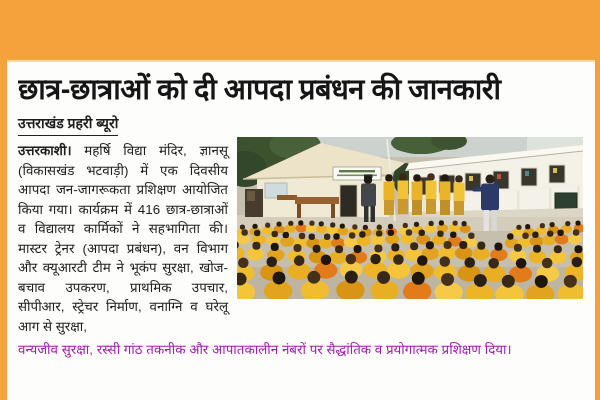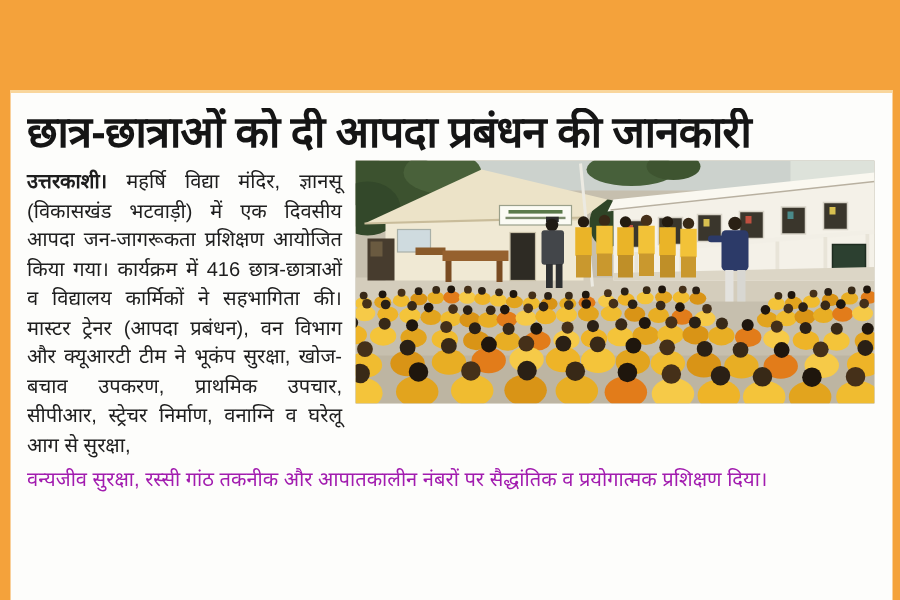--- a/index.html
+++ b/index.html
@@ -48,20 +48,21 @@
   }
 </style>
 </head>
 <body style="background: rgb(244, 162, 59);">
 
 <div class="stage">
   <div class="clipping" style="background: rgb(253, 253, 251);">
 
     <h1 class="headline">छात्र-छात्राओं को दी आपदा प्रबंधन की जानकारी</h1>
 
+    <div class="byline">उत्तराखंड प्रहरी ब्यूरो</div>
 
     <div class="content-row">
       <p class="body-col"><strong>उत्तरकाशी।</strong> <span>महर्षि विद्या मंदिर, ज्ञानसू (विकासखंड भटवाड़ी) में एक दिवसीय आपदा जन-जागरूकता प्रशिक्षण आयोजित किया गया। कार्यक्रम में 416 छात्र-छात्राओं व विद्यालय कार्मिकों ने सहभागिता की। मास्टर ट्रेनर (आपदा प्रबंधन), वन विभाग और क्यूआरटी टीम ने भूकंप सुरक्षा, खोज-बचाव उपकरण, प्राथमिक उपचार, सीपीआर, स्ट्रेचर निर्माण, वनाग्नि व घरेलू आग से सुरक्षा,</span></p>
 
       <figure class="photo-fig" aria-label="School children in yellow uniforms seated in rows in a courtyard, facing trainers standing in front of white school buildings with trees behind, during a disaster management awareness training.">
         <svg viewBox="0 0 346 162" xmlns="http://www.w3.org/2000/svg">
 
           <rect x="0" y="0" width="346" height="162" fill="#c6bfae"></rect>
           <rect x="0" y="78" width="346" height="16" fill="#d4cdbc"></rect>
           <rect x="0" y="130" width="346" height="32" fill="#bdb5a2"></rect>

